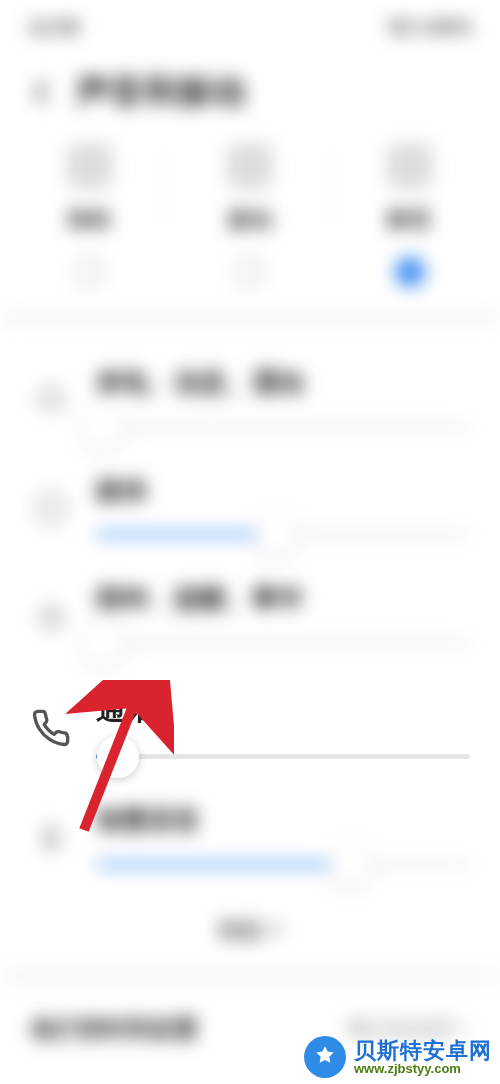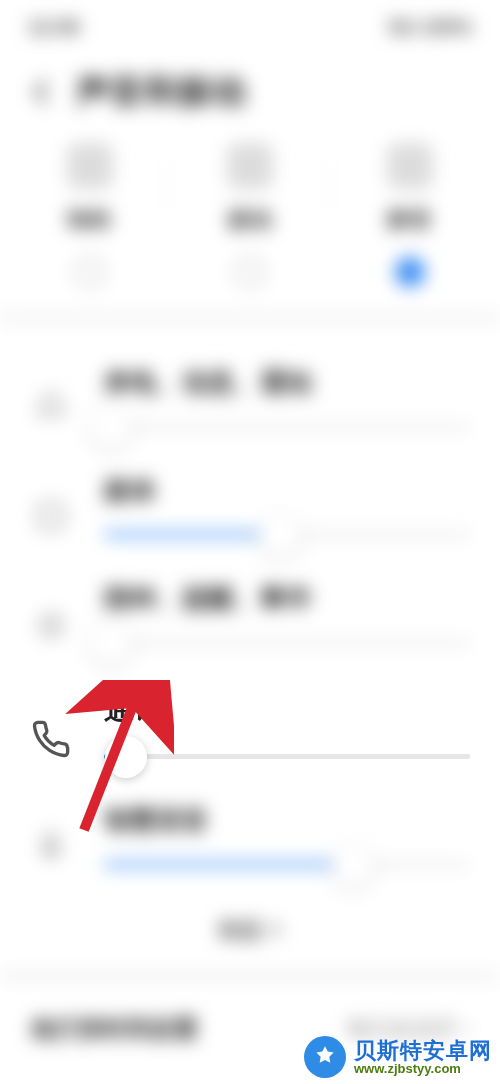--- a/index.html
+++ b/index.html
@@ -23,21 +23,21 @@
     .mode-item .radio { width: 30px; height: 30px; border-radius: 50%; border: 3px solid #c9c9c9; margin-top: 6px; }
     .mode-item .radio.selected { background: #3d8ef2; border-color: #3d8ef2; }
     .mode-row .div { position: absolute; top: 20px; width: 1px; height: 60px; background: #e2e2e2; }
     .mode-row .div.d1 { left: 33%; }
     .mode-row .div.d2 { left: 66%; }
 
     .hr { height: 10px; background: #f1f1f1; }
 
     
     .slider-section { padding: 20px 30px 0 30px; }
-    .slider-row { display: flex; align-items: flex-end; gap: 32px; padding: 22px 0; }
+    .slider-row { display: flex; align-items: center; gap: 24px; padding: 22px 0; }
     .slider-row .row-icon { width: 42px; height: 42px; flex: 0 0 42px; display: flex; align-items: center; justify-content: center; margin-top: 6px; }
     .slider-row .row-body { flex: 1; }
     .slider-row .row-label { font-size: 26px; font-weight: 600; color: #222; margin-bottom: 24px; }
 
     .track { position: relative; width: 100%; height: 5px; background: #e6e6e6; border-radius: 3px; }
     .track .fill { position: absolute; left: 0; top: 0; bottom: 0; background: #3d8ef2; border-radius: 3px; }
     .track .knob { position: absolute; top: 50%; width: 42px; height: 42px; background: #fff; border-radius: 50%; box-shadow: 0 2px 10px rgba(0,0,0,.2); transform: translate(-50%, -50%); }
 
     
     .crisp { filter: none; }

